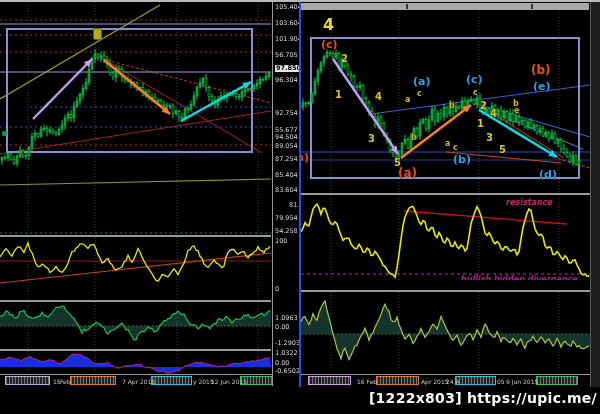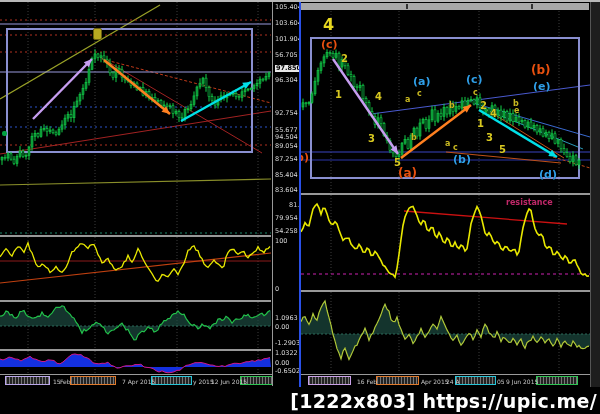--- a/index.html
+++ b/index.html
@@ -14,21 +14,21 @@
   .divider{position:absolute;left:299px;top:2px;width:2px;height:385px;background:#2a50e8;}
   .rightstrip{position:absolute;left:590px;top:2px;width:10px;height:385px;background:#1e1e1e;border-left:1px solid #555;}
   .topbar{position:absolute;left:301px;top:3px;width:288px;height:7px;background:#a8a8a8;}
   .topbar .tick{position:absolute;top:1px;width:2px;height:5px;background:#333;}
   .timeline{position:absolute;height:13px;background:#000;border-top:1px solid #9a9a9a;}
   .tl-date{position:absolute;top:3px;font-size:6px;line-height:7px;color:#c8c8c8;white-space:nowrap;}
   .tl-box{position:absolute;top:1px;height:9px;box-sizing:border-box;
     background:repeating-linear-gradient(90deg,#777 0px,#777 1px,#222 1px,#222 3px);}
   .wavelabel{position:absolute;font-weight:bold;white-space:nowrap;text-shadow:0 0 1px #000;}
   .oscnote{position:absolute;font-size:8px;font-weight:bold;white-space:nowrap;}
-  .watermark{position:absolute;right:3px;top:390px;font-size:19px;font-weight:bold;color:#fff;
+  .watermark{position:absolute;right:3px;top:390px;font-size:14px;font-weight:bold;color:#fff;
     letter-spacing:0.3px;font-family:"DejaVu Sans",sans-serif;}
   .topmark{position:absolute;width:0;height:0;border-left:3px solid transparent;border-right:3px solid transparent;border-top:4px solid #aaa;}
   .chartmarker{position:absolute;border-radius:2px;}
   svg{display:block;}
 </style>
 </head>
 <body>
 
 <div class="canvas">
   <div class="topline"></div>
@@ -695,31 +695,32 @@
       <div class="wavelabel" style="left: 212px; top: 88px; color: rgb(200, 184, 32); font-size: 8px;">b</div>
       <div class="wavelabel" style="left: 213px; top: 95px; color: rgb(200, 184, 32); font-size: 8px;">e</div>
       <div class="wavelabel" style="left: 230px; top: 52px; color: rgb(232, 80, 15); font-size: 12px;">(b)</div>
       <div class="wavelabel" style="left: 232px; top: 69px; color: rgb(47, 159, 232); font-size: 11px;">(e)</div>
       <div class="wavelabel" style="left: 152px; top: 142px; color: rgb(47, 159, 232); font-size: 11px;">(b)</div>
       <div class="wavelabel" style="left: 97px; top: 155px; color: rgb(232, 80, 15); font-size: 12px;">(a)</div>
       <div class="wavelabel" style="left: 238px; top: 157px; color: rgb(47, 159, 232); font-size: 11px;">(d)</div>
       <div class="wavelabel" style="left: -10px; top: 140px; color: rgb(232, 80, 15); font-size: 11px;">(b)</div>
     </div>
   <div class="sep" style="left:301px;top:193px;width:289px;"></div>
-  <div id="rightOsc" class="panelchart" style="left:301px;top:195px;width:289px;height:85px;">
+  <div id="rightOsc" class="panelchart" style="left:301px;top:195px;width:289px;height:85px;font-style:italic;">
       <svg width="289" height="95">
         <line x1="30" y1="0" x2="30" y2="95" stroke="#3c3c3c" stroke-width="1" stroke-dasharray="1,2"></line>
         <line x1="98" y1="0" x2="98" y2="95" stroke="#3c3c3c" stroke-width="1" stroke-dasharray="1,2"></line>
         <line x1="178" y1="0" x2="178" y2="95" stroke="#3c3c3c" stroke-width="1" stroke-dasharray="1,2"></line>
         <line x1="258" y1="0" x2="258" y2="95" stroke="#3c3c3c" stroke-width="1" stroke-dasharray="1,2"></line>
         <line x1="103" y1="16" x2="266" y2="29" stroke="#cc1111" stroke-width="1.3"></line>
         <line x1="0" y1="79" x2="289" y2="79" stroke="#cc22b0" stroke-width="1" stroke-dasharray="3,3"></line>
         <polyline points="0,36.838788552675396 2,33.12083969335072 4,27.621967567596585 6,30.247158344835043 8,30.686744012404233 10,22.163168299244717 12,14.009553174255416 14,10.999569410225376 16,9.028787193121389 18,12.747787933098152 20,19.278125343145803 22,13.319212370008852 24,13.52445935853757 26,18.638395156012848 28,25.432781014125794 30,28.828892146470025 32,29.390824128873646 34,26.73695354233496 36,28.99293024558574 38,34.91363011370413 40,40.2510333256796 42,45.30396091751754 44,43.50645855232142 46,43.262230798834935 48,43.256066751200706 50,49.05770951882005 52,51.45940943737514 54,53.58372847409919 56,53.31675328291021 58,49.32272315630689 60,52.18543654750101 62,56.931782570900396 64,57.23984655039385 66,53.09271742217243 68,54.509919811738655 70,60.31502785976045 72,60.25380094256252 74,56.35523507534526 76,58.65838073566556 78,62.26739687519148 80,65.6506227934733 82,70.28924610763788 84,71.46740539059974 86,74.57899238918908 88,77.77117613228037 90,78.93980804178864 92,79.56403112113476 94,82.17335186908022 96,73.07217638124712 98,59.38568361336365 100,44.47159212920815 102,30.494617119431496 104,21.95169864781201 106,17.229933205759153 108,13.191826419671997 110,11.962729766964912 112,11.3576853829436 114,16.133177619427443 116,20.742185453651473 118,26.69218631158583 120,29.443691696971655 122,25.539102924522012 124,26.869198369793594 126,34.62002699240111 128,35.91364102973603 130,32.599975497694686 132,32.67213618941605 134,40.00242653652094 136,42.44514849432744 138,37.54787714476697 140,40.959720680257306 142,46.55575431138277 144,47.81830276106484 146,43.18056596443057 148,45.28130740742199 150,51.01992586767301 152,51.43342561360138 154,46.98291879449971 156,51.712606526600815 158,53.49774981243536 160,50.0600867359899 162,51.308334523811936 164,56.05540658556856 166,53.7078871675767 168,41.51291481987573 170,28.781770434230566 172,22.428401158191264 174,16.719997269799933 176,11.68247396312654 178,15.434922921238467 180,20.858881013002247 182,29.26953206793405 184,37.99975694576278 186,40.49453144799918 188,37.697866341564804 190,40.786863800603896 192,46.058766203932464 194,48.707104024942964 196,46.662146967602894 198,48.49617117247544 200,53.517899815225974 202,54.99566715536639 204,51.630159656051546 206,51.95500971446745 208,55.138012267882004 210,56.102166758617386 212,54.81677259155549 214,54.545838941354305 216,59.890718281501904 218,56.36288101202808 220,43.848920518765226 222,32.740358244860545 224,25.223175750114024 226,18.360576706938446 228,14.075283587211743 230,15.571415367769077 232,25.48019846715033 234,33.53811670653522 236,38.04362613800913 238,40.22462981566787 240,39.20770086394623 242,41.79630640032701 244,50.67897539050318 246,53.23809976526536 248,51.78528955555521 250,52.769717380870134 252,59.42141382745467 254,59.49008790589869 256,56.53717163740657 258,58.97258003661409 260,62.42185251205228 262,64.50192513782531 264,60.87579933204688 266,62.93484198837541 268,67.86753959325142 270,67.85985865071416 272,65.15422407374717 274,64.97303574974649 276,70.0270859124139 278,73.67212130441331 280,78.5296323956456 282,79.92105316743255 284,78.98125615506433 286,81.21921123587526 288,80.84152726037428" fill="none" stroke="#e8e800" stroke-width="1.6"></polyline>
       </svg>
       <div class="oscnote" style="left: 205px; top: 3px; color: rgb(192, 40, 104);">resistance</div>
+      <div class="oscnote" style="left: 160px; top: 80px; color: rgb(181, 24, 140);">bullish hidden divergence</div>
     </div>
   <div class="sep" style="left:301px;top:290px;width:289px;"></div>
   <div id="rightHist" class="panelchart" style="left:301px;top:292px;width:289px;height:80px;">
       <svg width="289" height="80">
         <line x1="30" y1="0" x2="30" y2="80" stroke="#3c3c3c" stroke-width="1" stroke-dasharray="1,2"></line>
         <line x1="98" y1="0" x2="98" y2="80" stroke="#3c3c3c" stroke-width="1" stroke-dasharray="1,2"></line>
         <line x1="178" y1="0" x2="178" y2="80" stroke="#3c3c3c" stroke-width="1" stroke-dasharray="1,2"></line>
         <line x1="258" y1="0" x2="258" y2="80" stroke="#3c3c3c" stroke-width="1" stroke-dasharray="1,2"></line>
         <rect x="-0.7" y="29.70240542292595" width="1.4" height="12.297594577074051" fill="#1d4a40"></rect>
         <rect x="1.3" y="25.168879031203687" width="1.4" height="16.831120968796313" fill="#1d4a40"></rect>

